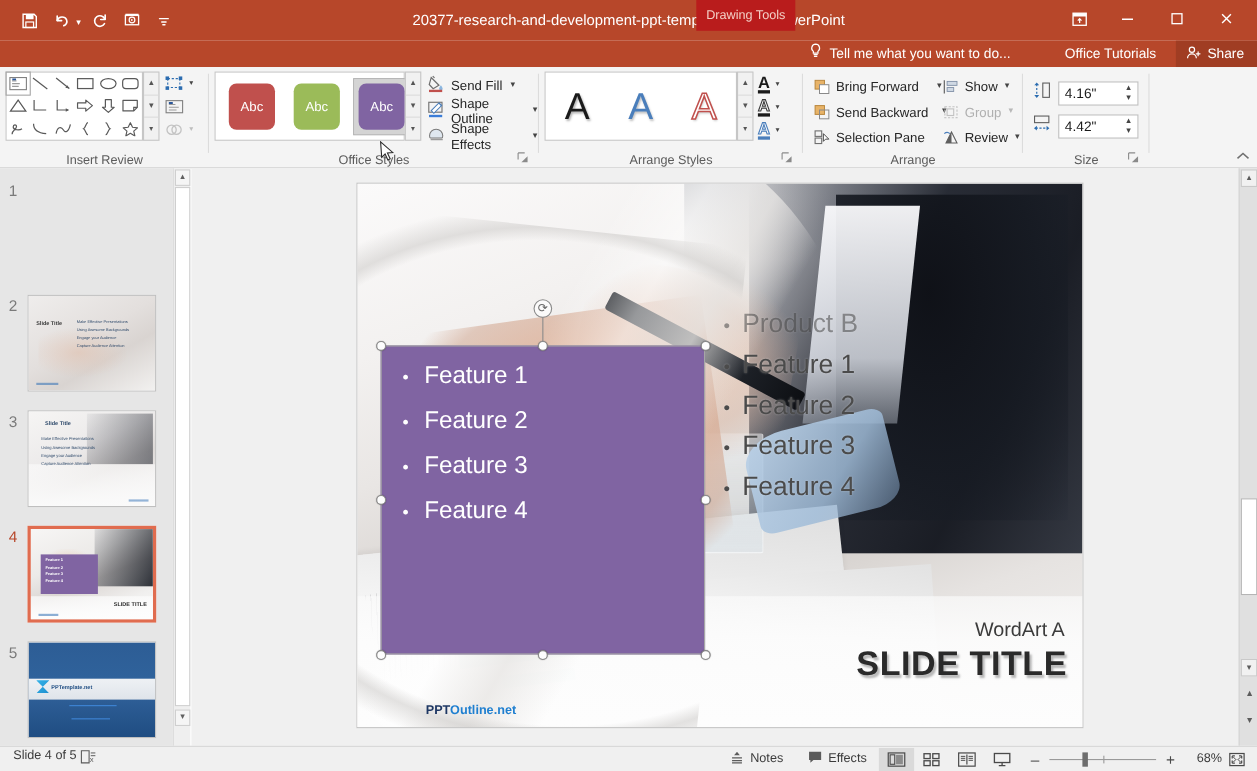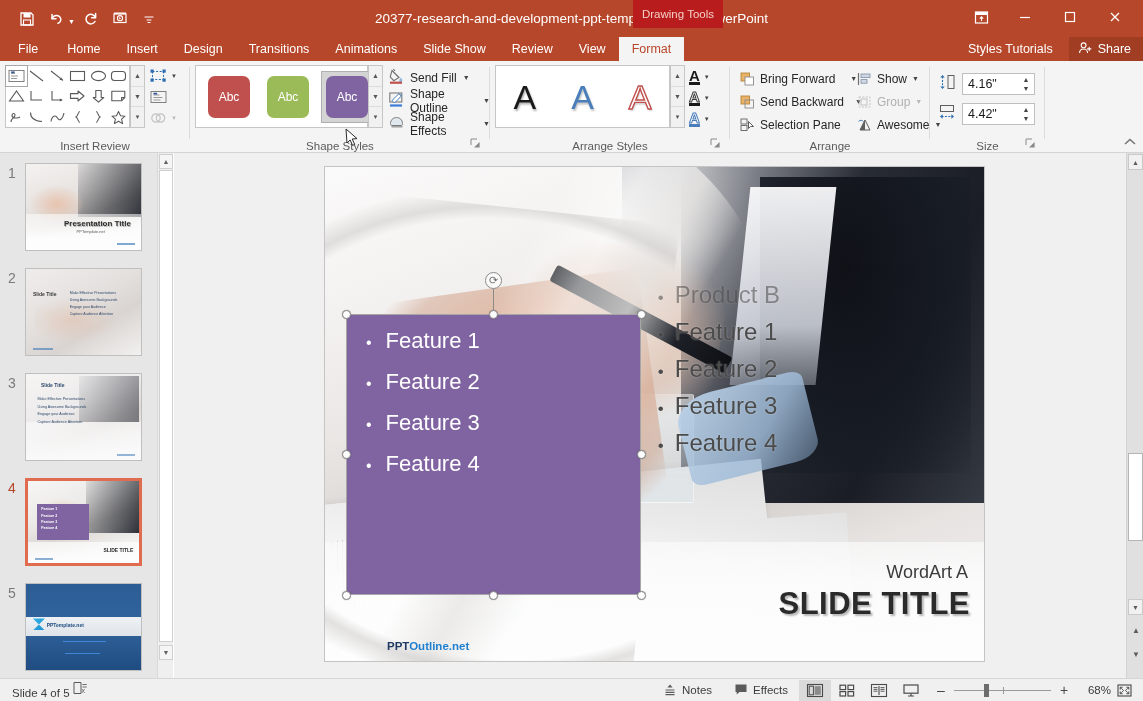--- a/index.html
+++ b/index.html
@@ -402,21 +402,21 @@
     display: flex; align-items: center; justify-content: center;
     font-size: 8px; color: #5c5c5c;
   }
 
   
   .statusbar {
     position: absolute; left: 0; bottom: 0; width: 1143px; height: 23px;
     background: #f0f0f0; border-top: 1px solid #d6d6d6;
     display: flex; align-items: center;
   }
-  .sb-left { position: absolute; left: 12px; display: flex; align-items: flex-end; gap: 2px; }
+  .sb-left { position: absolute; left: 12px; display: flex; align-items: flex-start; gap: 2px; }
   .sb-text { font-size: 11.5px; color: #3c3c3c; }
   .sb-right { position: absolute; right: 6px; display: flex; align-items: center; gap: 0; }
   .sb-item {
     display: flex; align-items: center; gap: 5px; font-size: 11.5px; color: #3c3c3c;
     padding: 0 11px; height: 22px;
   }
   .view-btn {
     width: 32px; height: 21px; display: flex; align-items: center; justify-content: center;
     color: #4a4a4a;
   }
@@ -496,35 +496,32 @@
       </div>
       <div class="winbtn">
         <svg width="14" height="14" viewBox="0 0 14 14">
             <path d="M3 3l8 8M11 3l-8 8" stroke="#fff" stroke-width="1.3"></path>
           </svg>
       </div>
     </div>
   </div>
 
   <div class="tabbar">
-    <div class="tabs">
-      <div class="tab file">File</div>
-      <div class="tab">Home</div>
-      <div class="tab">Insert</div>
-      <div class="tab">Design</div>
-      <div class="tab">Transitions</div>
-      <div class="tab">Animations</div>
-      <div class="tab">Slide Show</div>
-      <div class="tab">Review</div>
-      <div class="tab">View</div>
-      <div class="tab active">Format</div>
-    </div>
-
-
-    <div class="office-tutorials">Styles Tutorials</div>
+
+    <div class="tellme">
+      <span class="bulb">
+        <svg width="13" height="14" viewBox="0 0 13 14">
+            <path d="M6.5 1.2a3.6 3.6 0 0 0-2.1 6.5v1.6h4.2V7.7A3.6 3.6 0 0 0 6.5 1.2z" fill="none" stroke="#fff" stroke-width="1.1"></path>
+            <path d="M5 10.6h3M5.4 12.2h2.2" stroke="#fff" stroke-width="1.1" stroke-linecap="round"></path>
+          </svg>
+      </span>
+      <span>Tell me what you want to do...</span>
+    </div>
+
+    <div class="office-tutorials">Office Tutorials</div>
 
     <div class="share-btn">
       <span>
         <svg width="15" height="14" viewBox="0 0 15 14">
             <circle cx="5.6" cy="4.3" r="2.4" fill="none" stroke="#fff" stroke-width="1.1"></circle>
             <path d="M1.6 12c0-2.4 1.8-4 4-4s4 1.6 4 4" fill="none" stroke="#fff" stroke-width="1.1"></path>
             <path d="M11.2 6.2v3.4M9.5 7.9h3.4" stroke="#fff" stroke-width="1.1" stroke-linecap="round"></path>
           </svg>
       </span>
       <span>Share</span>
@@ -720,21 +717,21 @@
             <svg width="17" height="16" viewBox="0 0 17 16">
                 <path d="M2.5 9.5c0-3.4 2.6-6 6-6s6 2.6 6 6c0 1.2-.4 2-1 2H3.5c-.6 0-1-.8-1-2z" fill="#dfe7ef" stroke="#7a7a7a" stroke-width="1"></path>
                 <path d="M3.5 12.8h11" stroke="#9a9a9a" stroke-width="1.4"></path>
               </svg>
           </span>
           <span>Shape Effects</span>
           <span class="car">▼</span>
         </div>
       </div>
 
-      <div class="rgroup-label">Shape Styles</div>
+      <div class="rgroup-label">Office Styles</div>
       <div class="dialog-launcher" style="right:8px;">
         <svg width="11" height="11" viewBox="0 0 11 11">
             <path d="M1 1h6M1 1v6" stroke="#8a8a8a" stroke-width="1"></path>
             <path d="M9.6 9.6L4 9.6 9.6 4z" fill="#8a8a8a"></path>
           </svg>
       </div>
       <div class="rgroup-sep" style="left:299px;"></div>
     </div>
 
     <div class="rgroup" style="left:490px; width:240px;">
@@ -820,21 +817,21 @@
             </svg>
           <span>Group</span>
           <span class="car dis">▼</span>
         </div>
         <div class="arr-item">
           <svg width="15" height="14" viewBox="0 0 15 14">
               <path d="M3 12L8 2l5 10z" fill="none" stroke="#5e5e5e" stroke-width="1"></path>
               <path d="M8 2v10H3z" fill="#5e5e5e"></path>
               <path d="M1.5 3.5c1.5-1.6 3.6-1.6 5 0" fill="none" stroke="#4a7ebb" stroke-width="1"></path>
             </svg>
-          <span>Awesome</span>
+          <span>Review</span>
           <span class="car">▼</span>
         </div>
       </div>
 
       <div class="rgroup-label">Arrange</div>
       <div class="rgroup-sep" style="left:199px;"></div>
     </div>
 
     <div class="rgroup" style="left:930px; width:115px;">
       <div class="size-row" style="left:8px; top:12px;">
@@ -885,29 +882,20 @@
       <svg width="14" height="10" viewBox="0 0 14 10">
           <path d="M2 7l5-4.5L12 7" fill="none" stroke="#707070" stroke-width="1.4"></path>
         </svg>
     </div>
   </div>
 
   <div class="slidepanel">
 
     <div class="thumb-row" style="top:10px; height:90px;">
       <div class="thumb-num">1</div>
-      <div class="thumb-frame">
-        <div style="position:absolute;inset:0;background:linear-gradient(160deg,#f4f2f1 0%,#e5e1de 40%,#d2cdc9 58%,#efeeed 80%,#fbfbfb 100%);"></div>
-        <div style="position:absolute;right:0;top:0;width:55%;height:62%;background:linear-gradient(120deg,rgba(40,45,58,.1),rgba(24,28,36,.88));"></div>
-        <div style="position:absolute;left:4%;top:26%;width:46%;height:42%;background:radial-gradient(ellipse at 50% 50%,rgba(232,192,170,.9),rgba(225,185,163,0) 75%);"></div>
-        <div style="position:absolute;left:0;bottom:0;width:100%;height:42%;background:linear-gradient(180deg,rgba(255,255,255,.55),#fdfdfd 70%);"></div>
-        <div style="position:absolute;left:33%;bottom:26%;font-size:8px;font-weight:bold;color:#2f2f2f;text-shadow:.6px .6px .8px rgba(0,0,0,.3);">Presentation Title</div>
-        <div style="position:absolute;left:44%;bottom:19%;font-size:4px;color:#5a5a5a;">PPTemplate.net</div>
-        <div style="position:absolute;right:5%;bottom:6%;width:18px;height:2px;background:#2f6fb5;opacity:.6;"></div>
-      </div>
     </div>
 
     <div class="thumb-row" style="top:115px; height:90px;">
       <div class="thumb-num">2</div>
       <div class="thumb-frame">
         <div style="position:absolute;inset:0;background:linear-gradient(150deg,#efedec 0%,#e3dfdd 45%,#d9d4d1 65%,#f2f1f0 100%);"></div>
         <div style="position:absolute;left:8%;top:34%;width:70%;height:52%;background:radial-gradient(ellipse at 45% 50%,rgba(225,190,170,.55),rgba(225,190,170,0) 72%);"></div>
         <div style="position:absolute;left:6%;top:26%;font-size:5px;font-weight:bold;color:#3a3a3a;">Slide Title</div>
         <div style="position:absolute;left:38%;top:24%;font-size:3.6px;color:#2f4a6b;line-height:7px;">
           <div>Make Effective Presentations</div>

